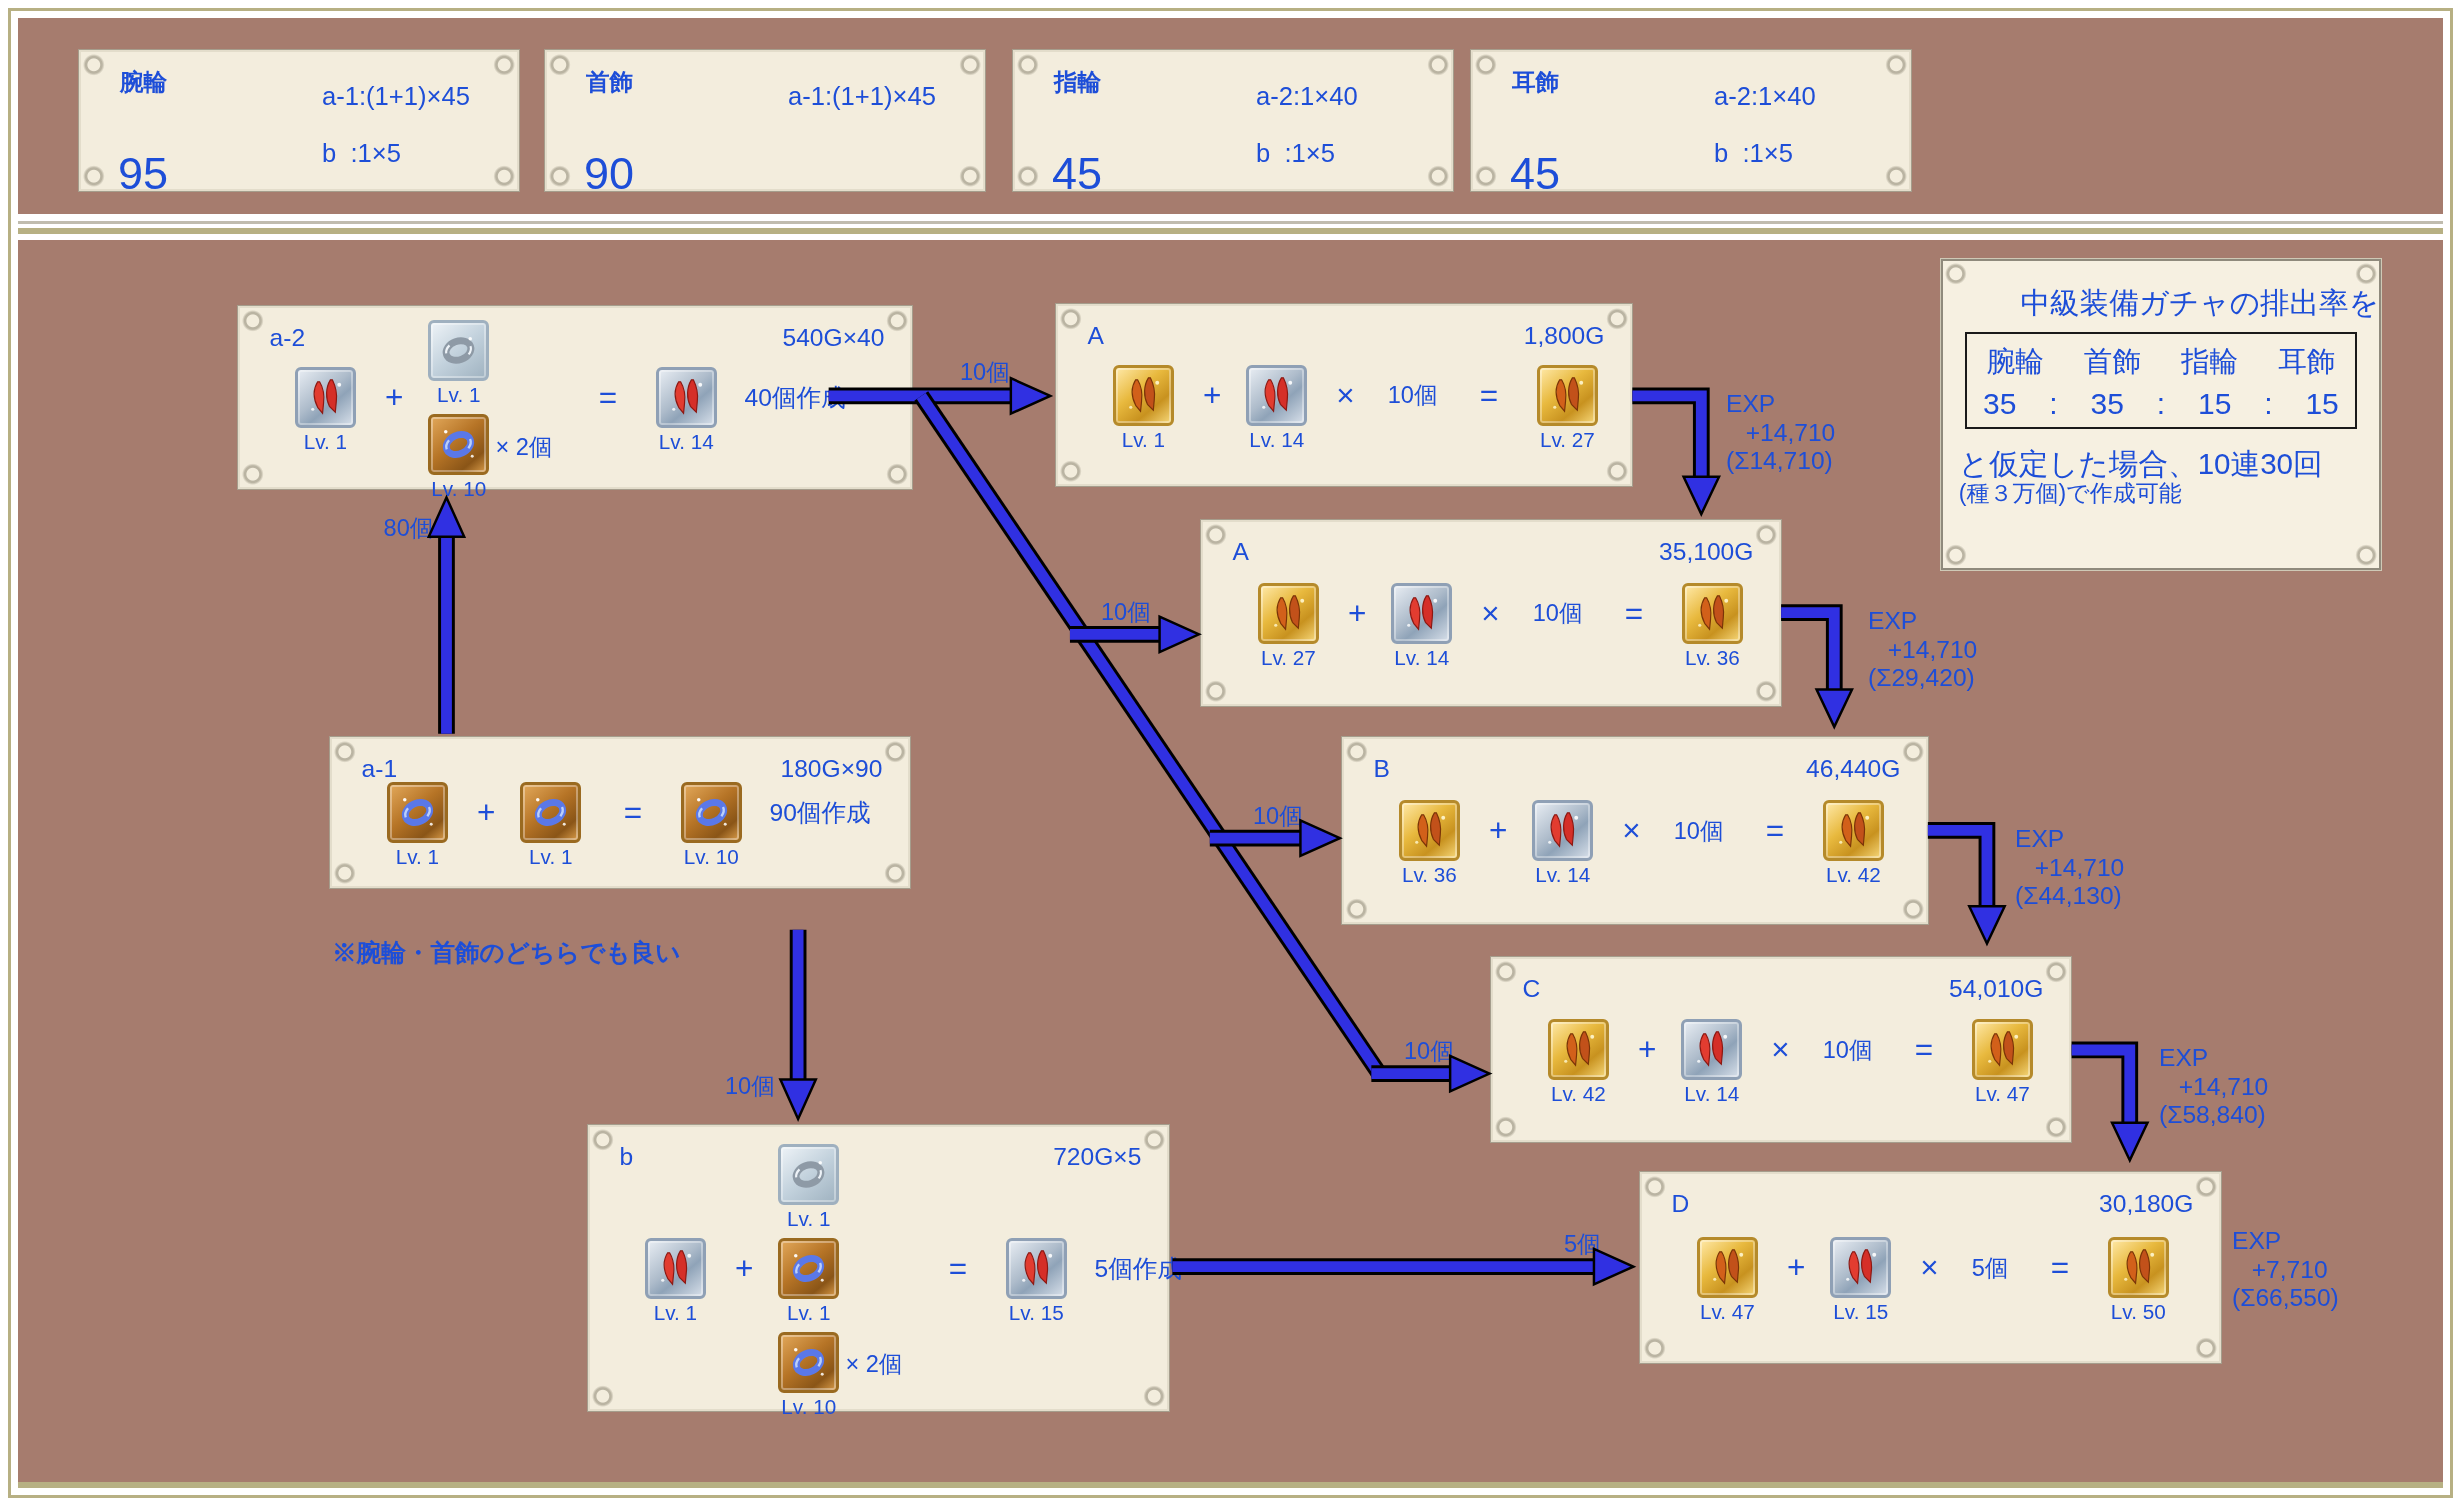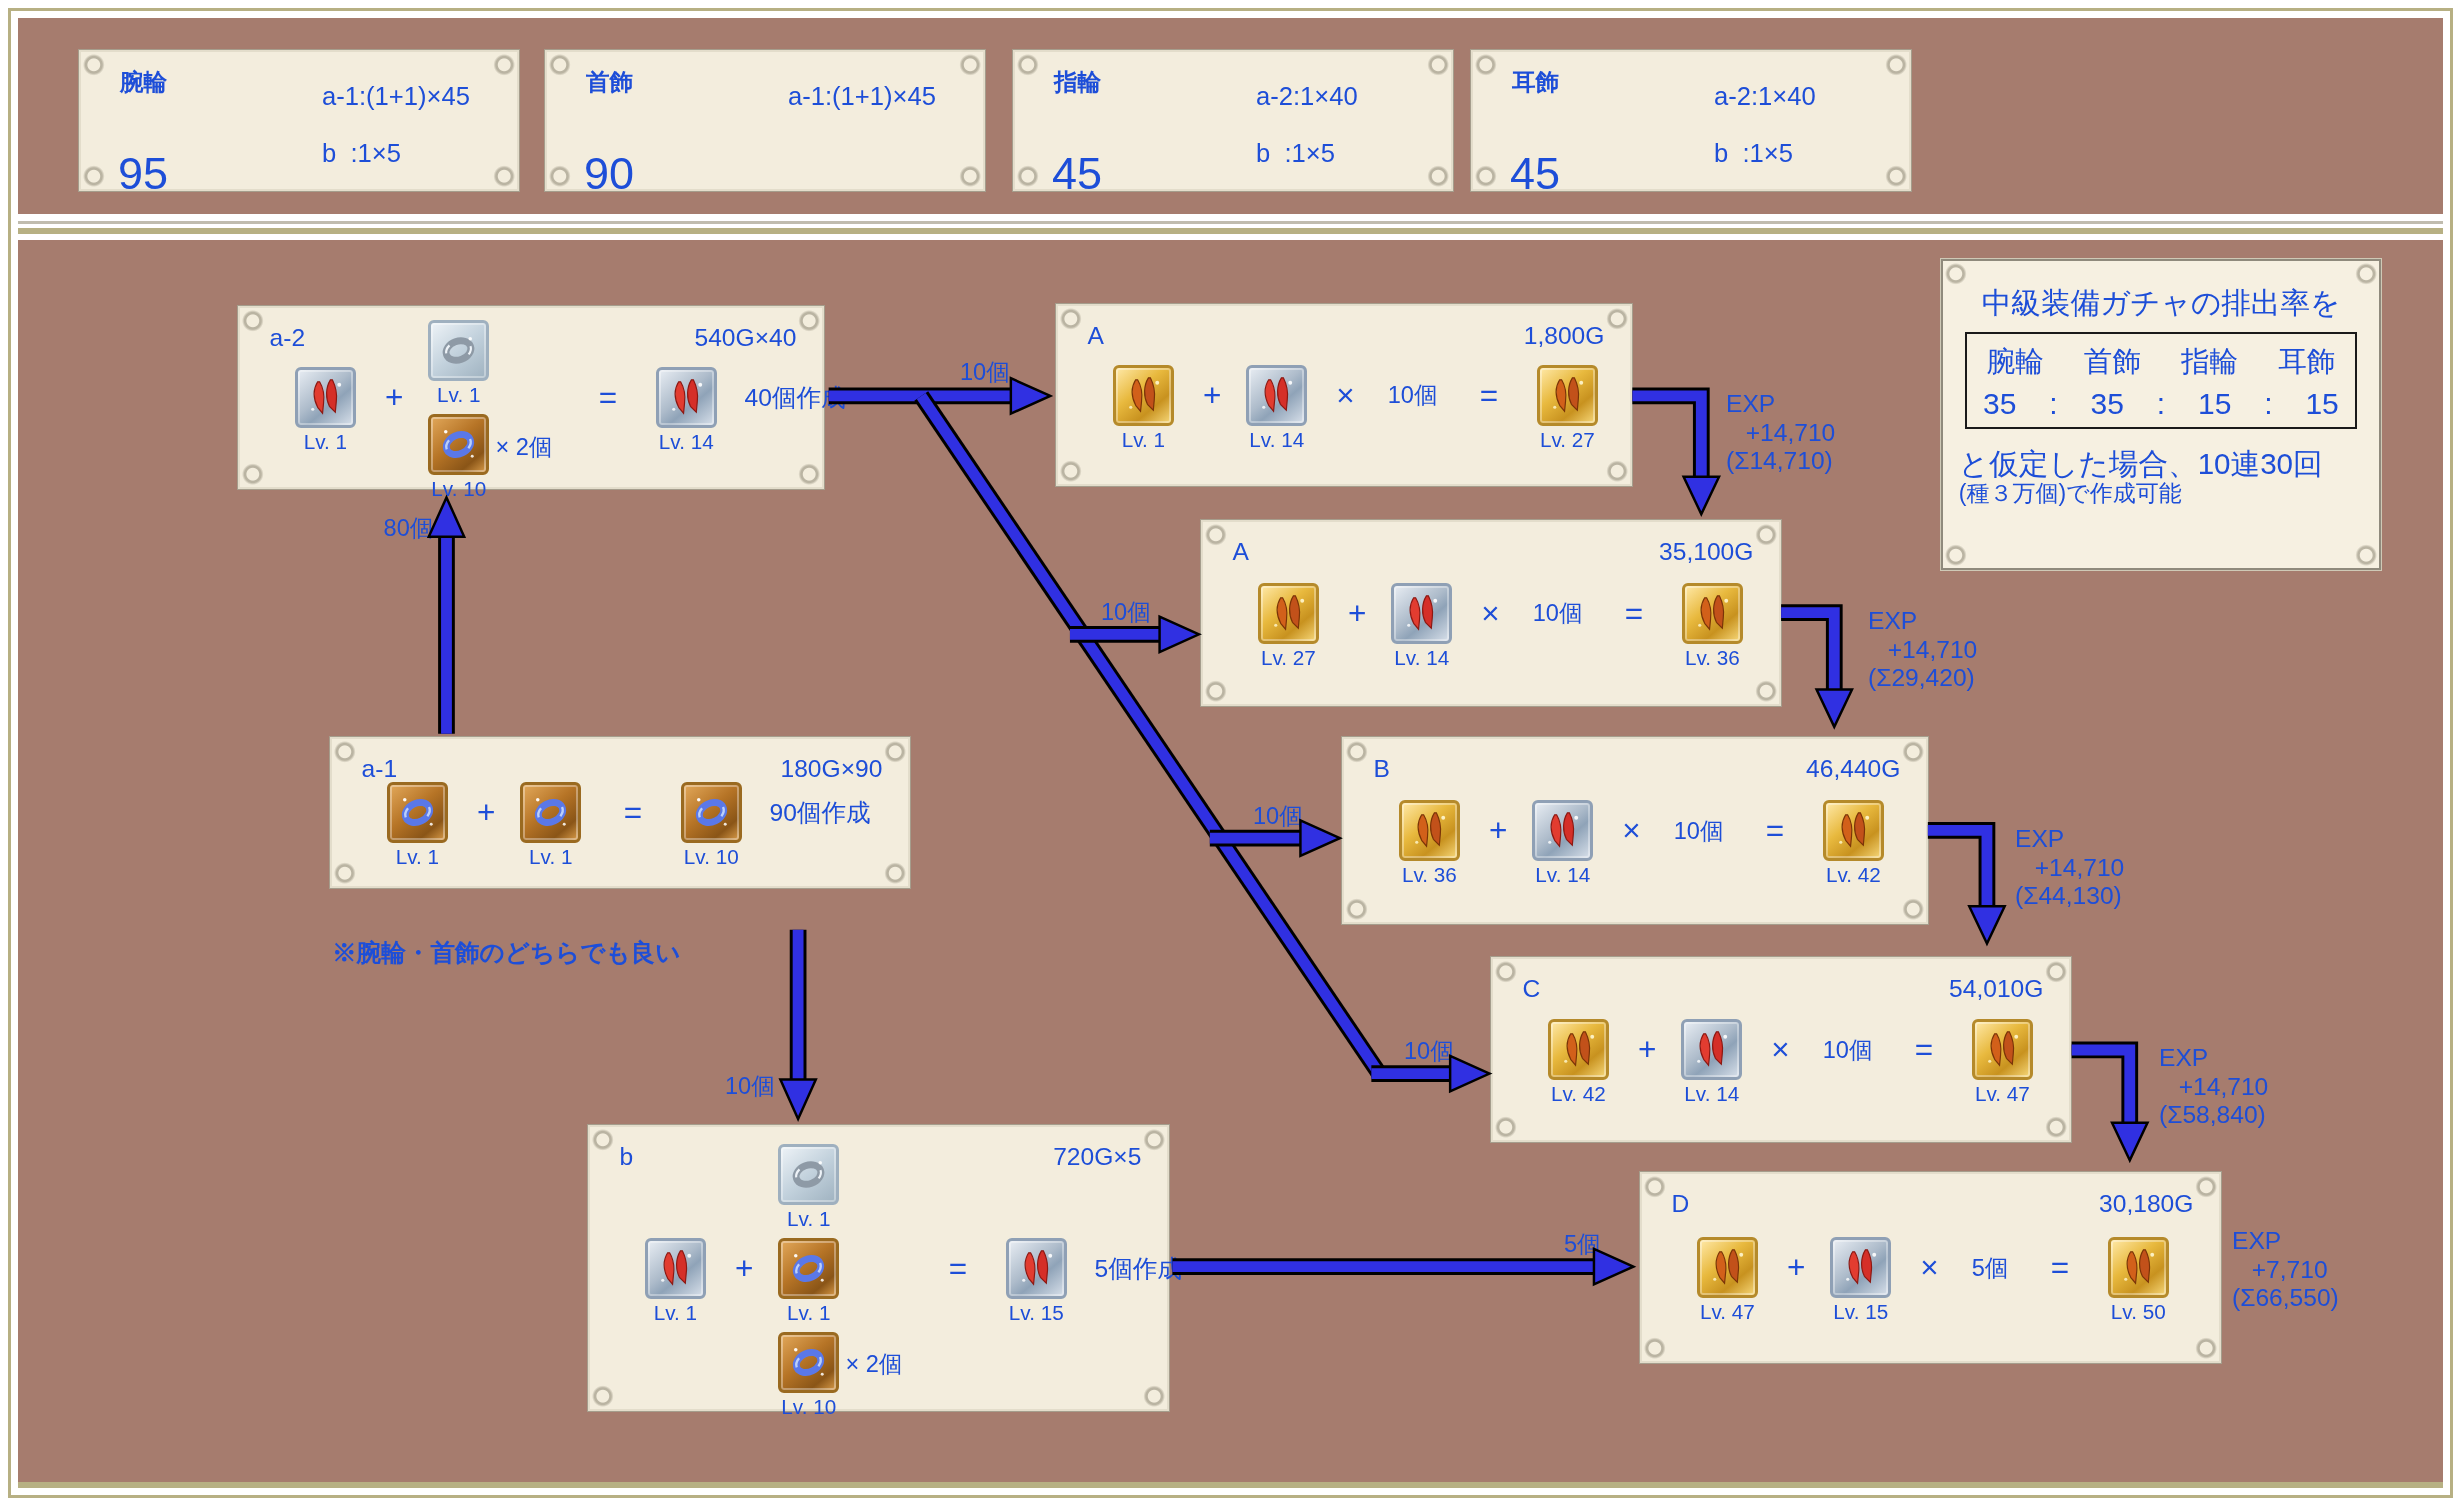--- a/index.html
+++ b/index.html
@@ -59,21 +59,21 @@
   .flowlab{position:absolute;font-size:23.6px;white-space:nowrap;}
   .flowlab.ralign{text-align:center;}
   .expblock{position:absolute;font-size:24.6px;line-height:28.6px;white-space:nowrap;}
   .expblock .e2{padding-left:19.7px;}
 
   
   .note-a1{position:absolute;left:332px;top:936px;font-size:24.6px;font-weight:bold;}
 
   
   .infobox{left:1941px;top:259px;width:440px;height:311px;background:#f6f0e1;border:2px solid #8f8a7c;box-shadow:0 0 0 1px #cfc9b6;}
-  .i-title{position:absolute;left:0;right:0;top:21.7px;text-align:center;font-size:29.6px;}
+  .i-title{position:absolute;left:0;right:0;top:21.7px;text-align:right;font-size:29.6px;}
   .rate-table{position:absolute;left:21.7px;right:21.7px;top:71px;height:93px;border:2px solid #1a1a1a;}
   .rate-head{display:flex;justify-content:space-around;margin-top:7.9px;font-size:28.6px;}
   .rate-vals{display:flex;justify-content:space-around;margin-top:5.9px;font-size:30px;}
   .i-line1{position:absolute;left:15.8px;top:183px;font-size:29.6px;white-space:nowrap;}
   .i-line2{position:absolute;left:15.8px;top:217px;font-size:23px;white-space:nowrap;}
 
   
   #arrows{position:absolute;left:0;top:0;z-index:5;pointer-events:none;}
   .ao{stroke:#000;stroke-width:17;fill:none;stroke-linejoin:miter;}
   .ai{stroke:#3030e2;stroke-width:11;fill:none;stroke-linejoin:miter;}
@@ -185,21 +185,21 @@
       <polygon class="ah" points="2017,958 1999,920 2035,920"></polygon>
     </g>
     <g>
       <path class="ao" d="M2103 1066 L2162 1066 L2162 1142"></path>
         <path class="ai" d="M2103 1066 L2162 1066 L2162 1142"></path>
       <polygon class="ah" points="2162,1178 2144,1140 2180,1140"></polygon>
     </g>
   </svg>
 
   <div id="flowarea">
-      <div class="panel recipe wide-eq" style="left: 238px; top: 306px; width: 586px; height: 183px;">
+      <div class="panel recipe wide-eq" style="left: 238px; top: 306px; width: 674px; height: 183px;">
     <div class="fl"></div>
     <div class="r-label">a-2</div>
     <div class="r-cost">540G×40</div>
     <div class="r-row">
           <div class="cardwrap left">
             <div class="card red-accessory-card">
               <svg viewBox="0 0 52 52">
                 <path d="M18 10 C13 18 14 28 18 36 L23 42 L24 32 C25 24 23 15 20 10 Z" fill="#e23c30" stroke="#8c1812" stroke-width="1.2"></path>
                 <path d="M31 8 C26 16 26 27 30 35 L36 41 L37 30 C38 22 36 14 33 8 Z" fill="#d52f28" stroke="#8c1812" stroke-width="1.2"></path>
                 <circle cx="40" cy="13" r="2" fill="#fff" opacity=".9"></circle>

